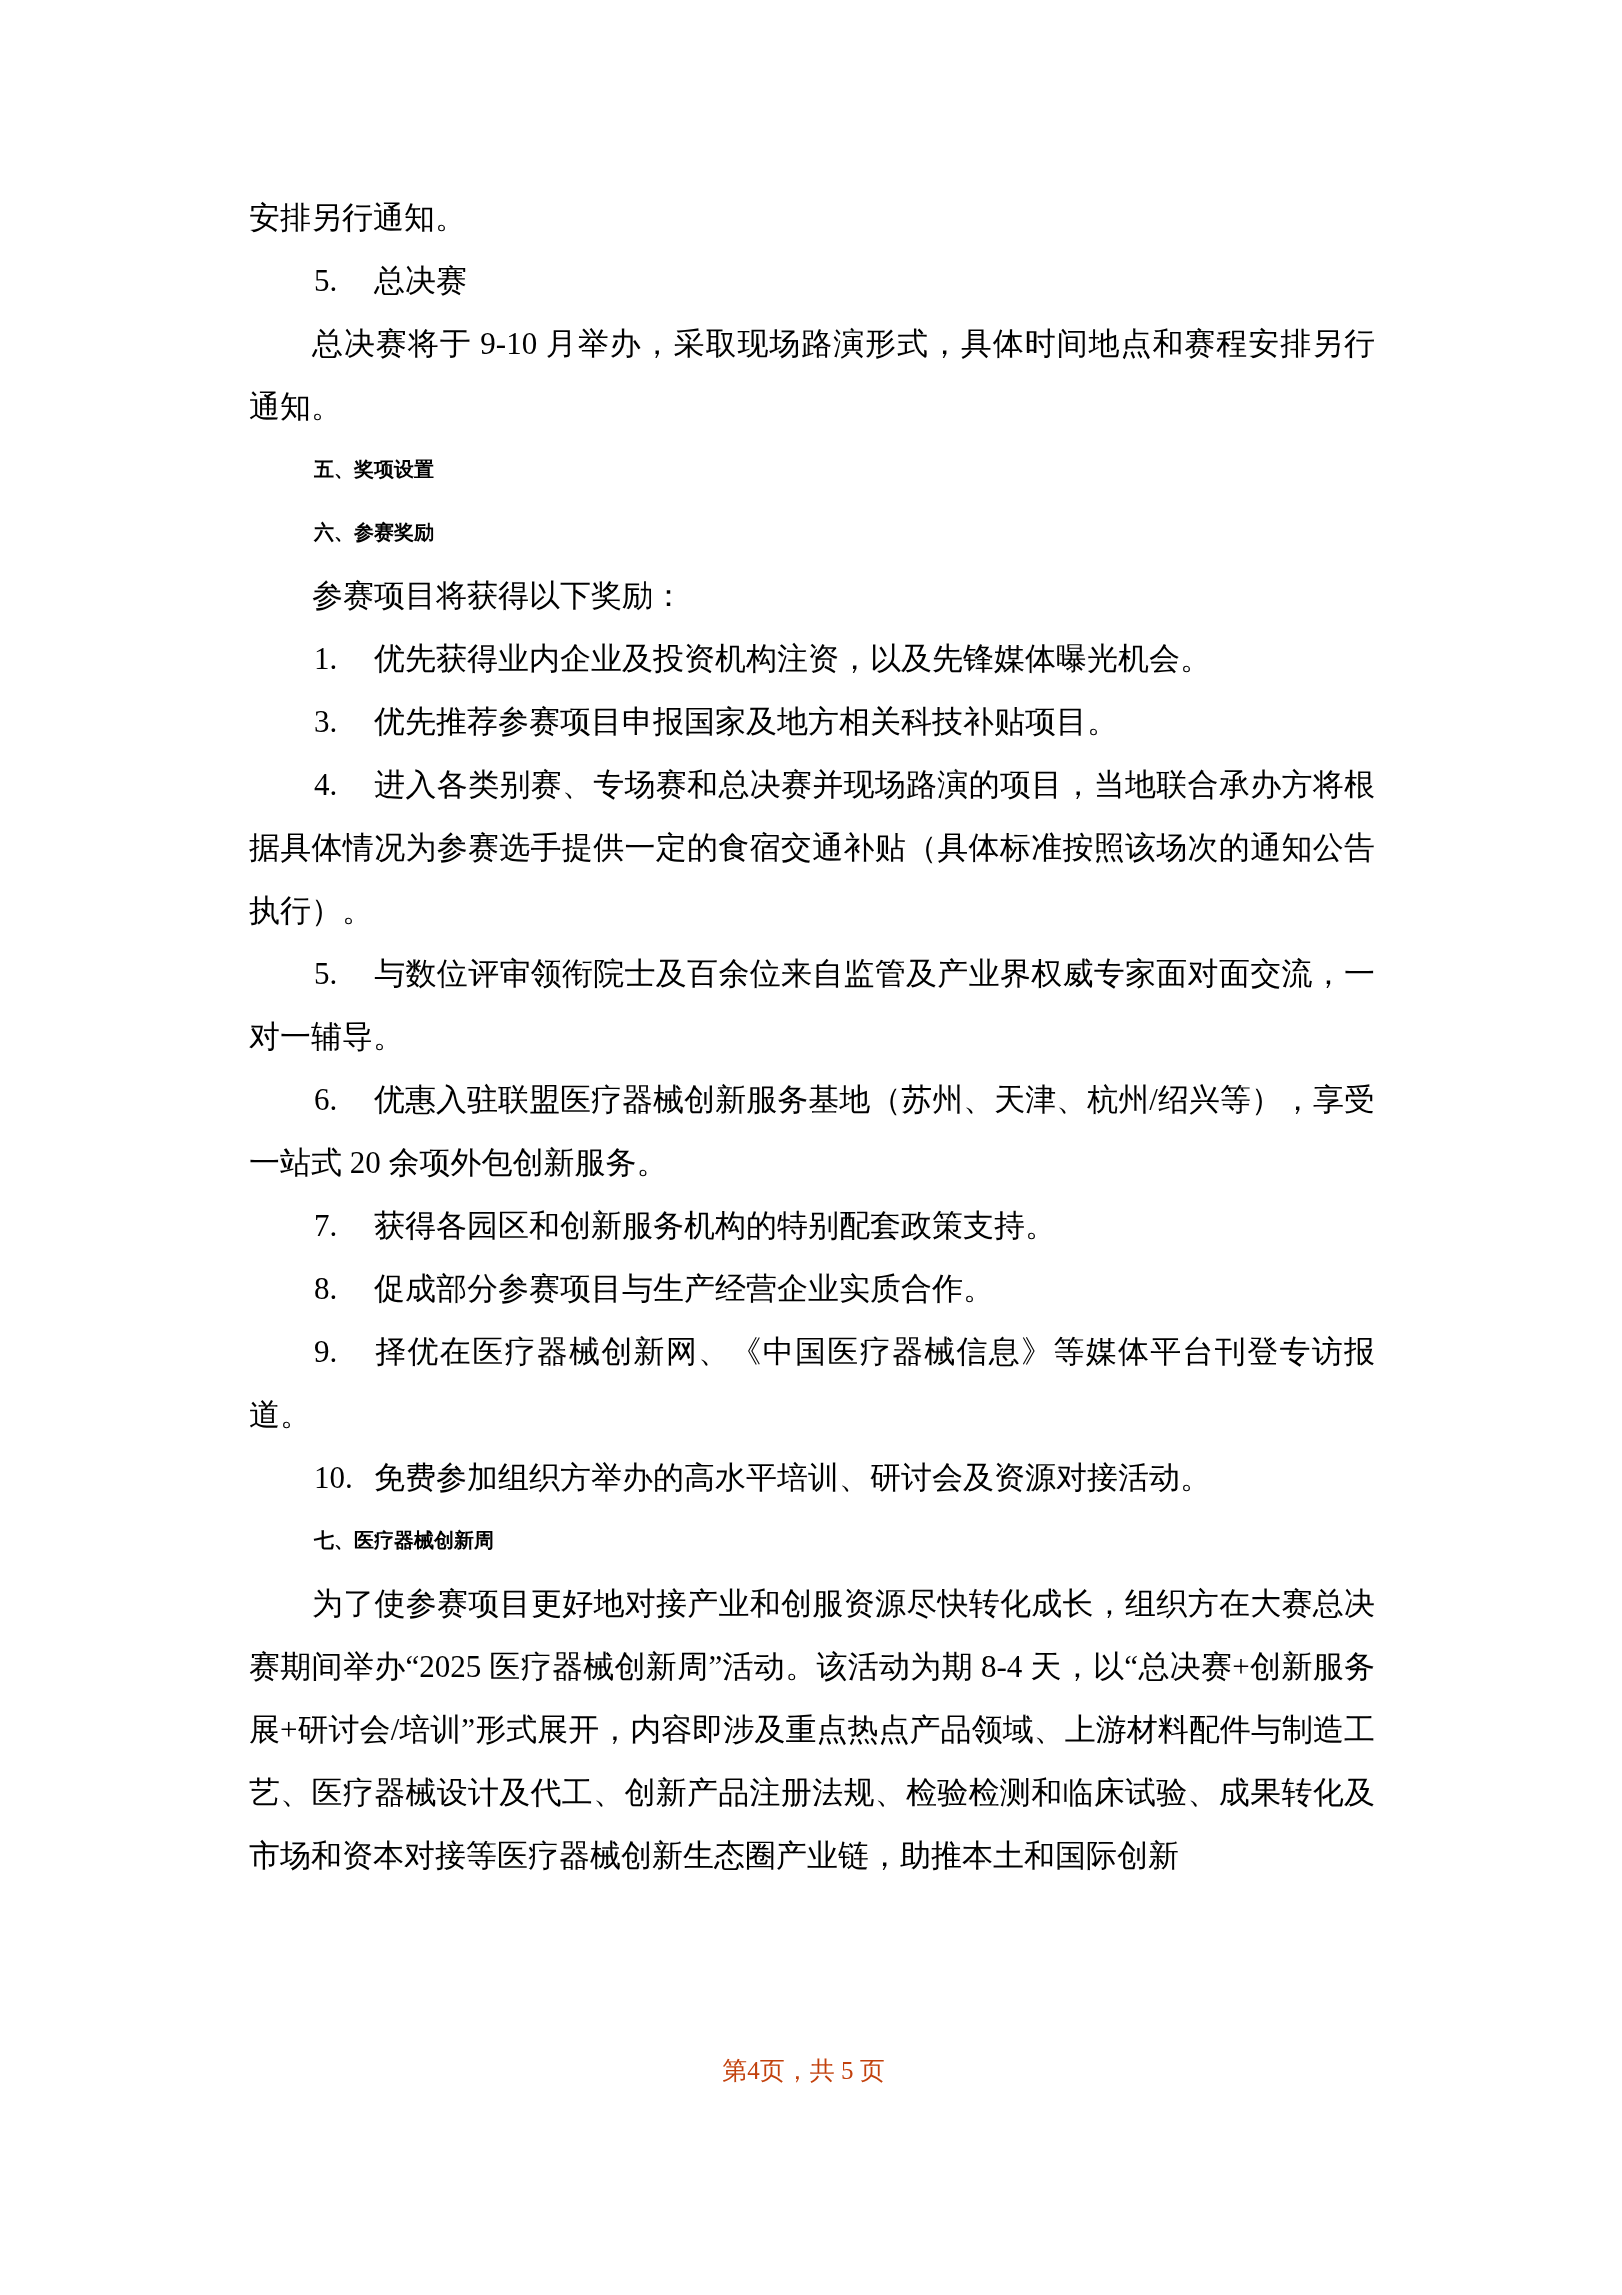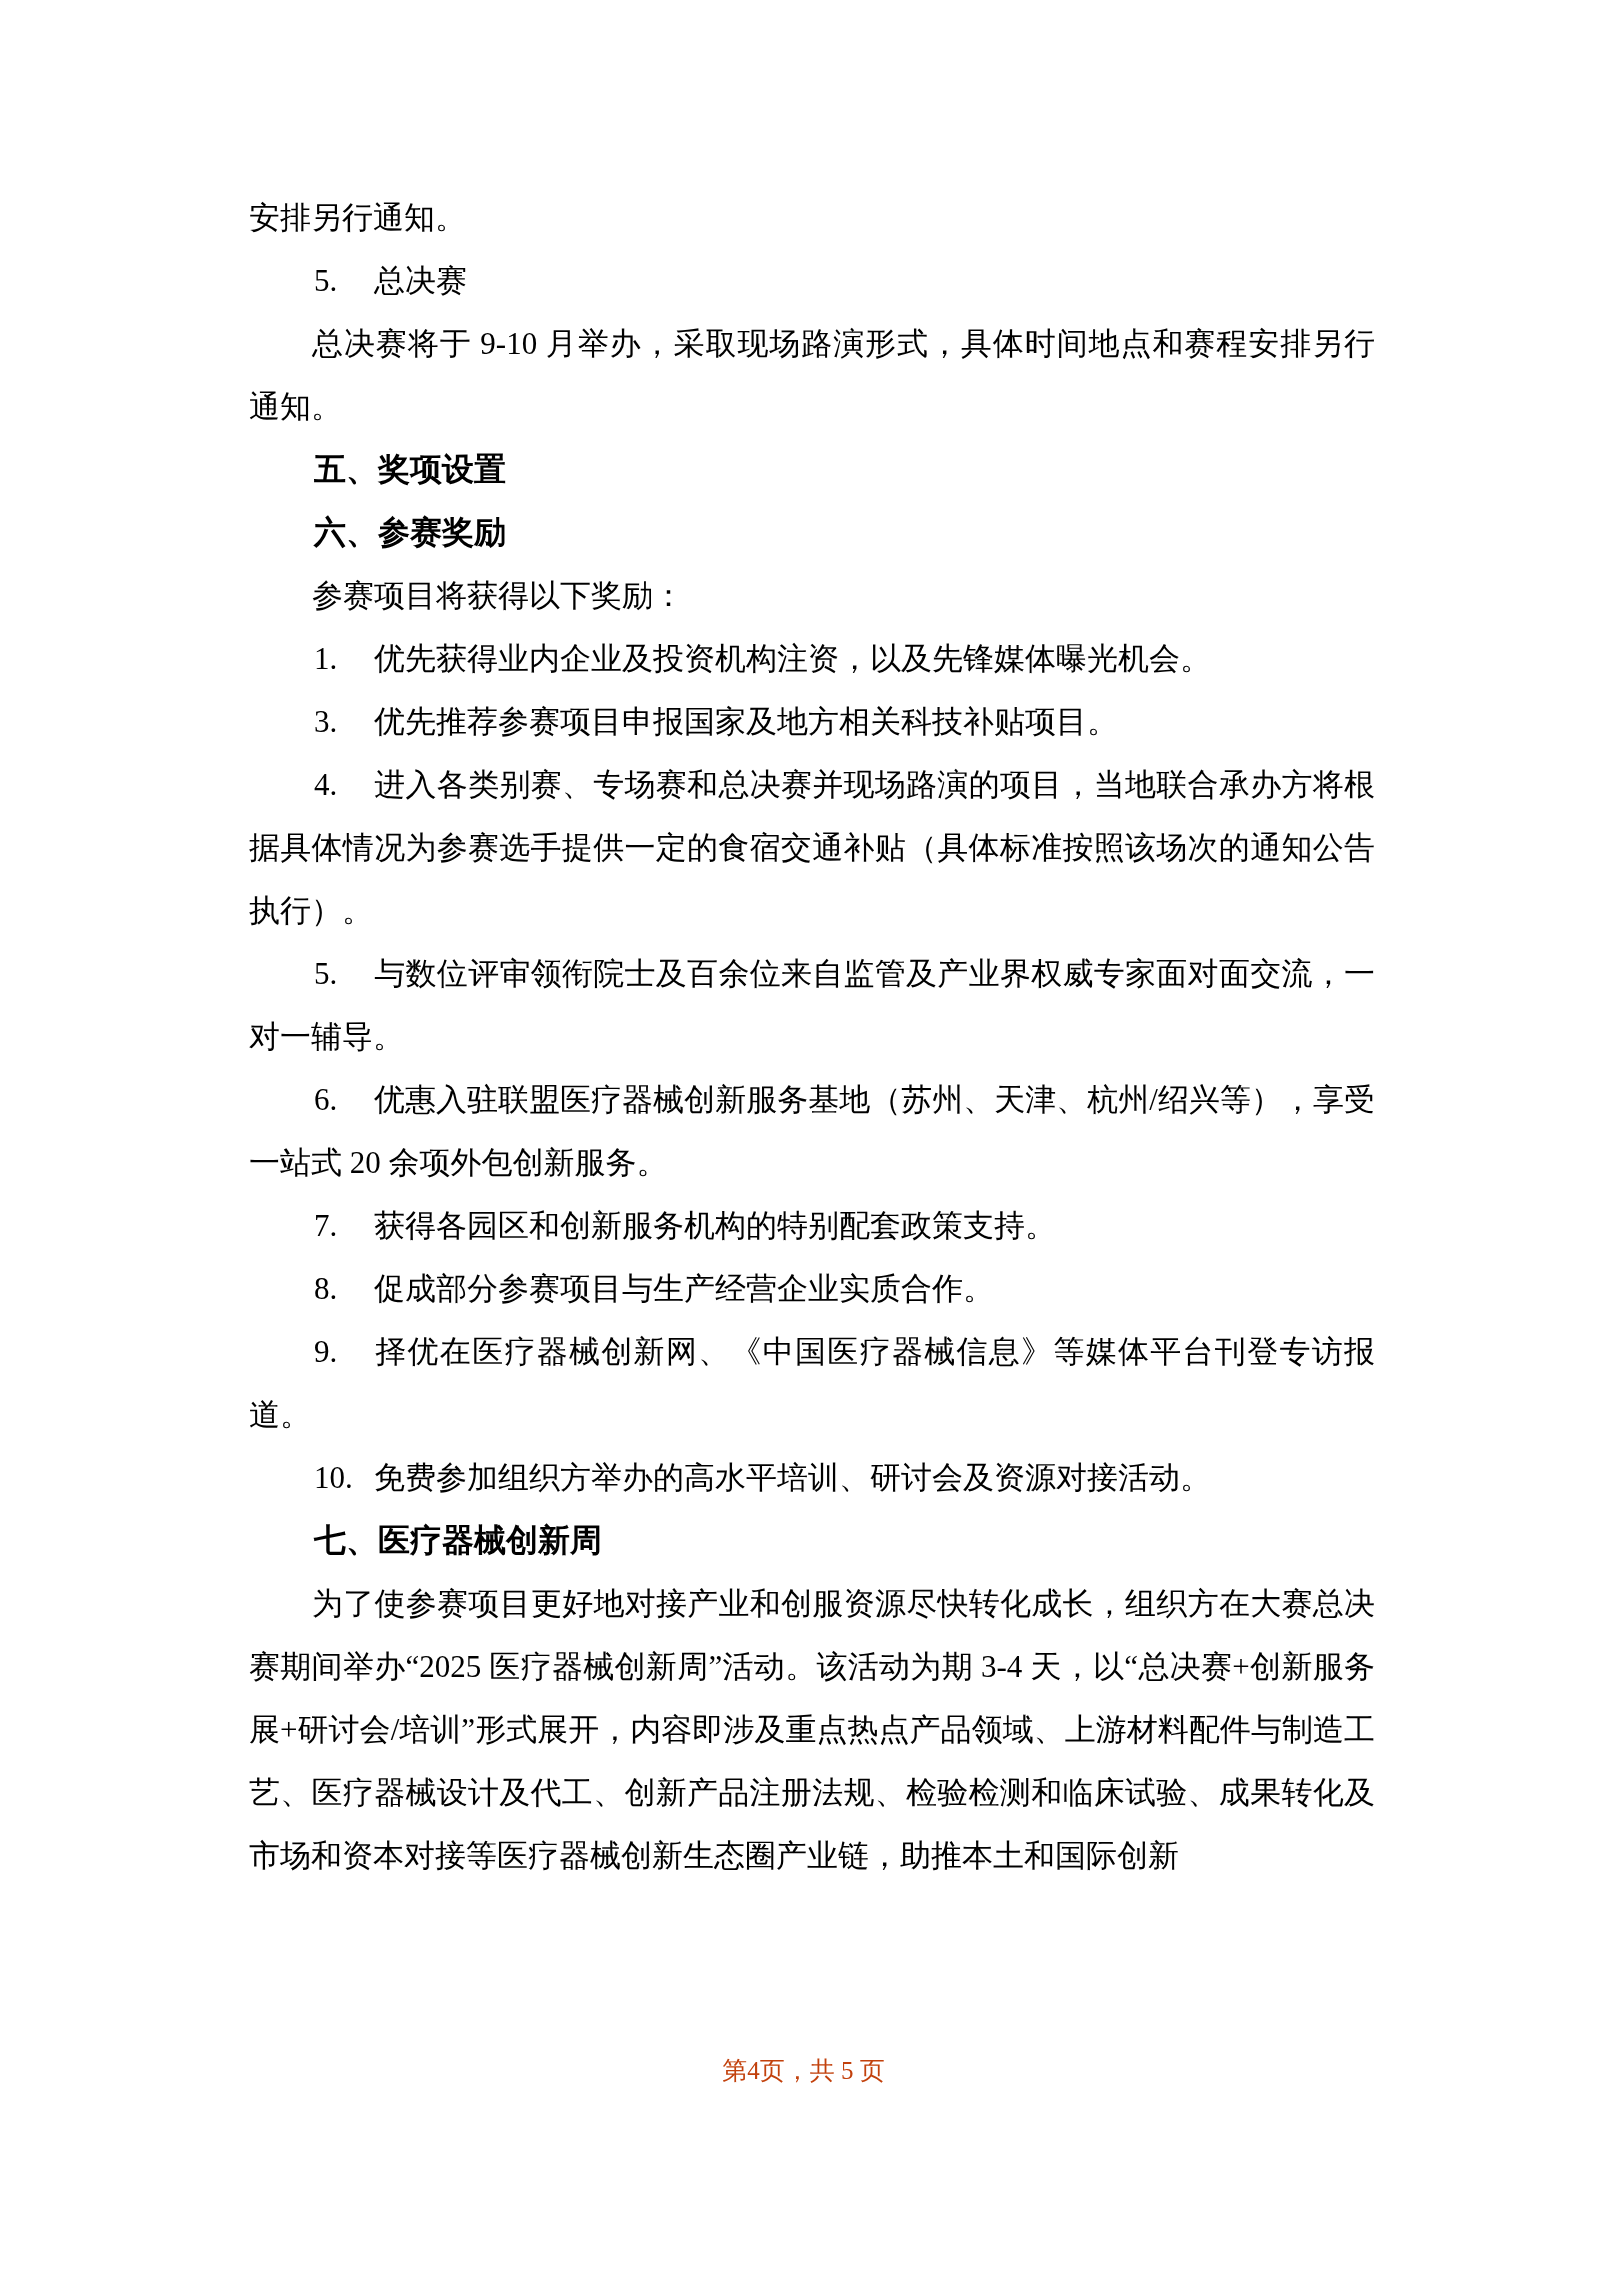--- a/index.html
+++ b/index.html
@@ -42,21 +42,21 @@
   }
   .num {
     display: inline-block;
     width: 60px;
     text-indent: 0;
     font-family: "Liberation Serif", "DejaVu Serif", serif;
   }
   .heading {
     font-family: Liberation Sans, sans-serif;
     font-weight: 700;
-    font-size: 32px;
+    font-size: 20px;
     line-height: 63px;
     text-indent: 65px;
     margin: 0;
     padding: 0;
   }
   .footer {
     position: absolute;
     top: 2055px;
     left: 0;
     width: 100%;
@@ -100,19 +100,19 @@
     <p class="para list"><span class="num">7.</span><span>获得各园区和创新服务机构的特别配套政策支持。</span></p>
 
     <p class="para list"><span class="num">8.</span><span>促成部分参赛项目与生产经营企业实质合作。</span></p>
 
     <p class="para list"><span class="num">9.</span><span>择优在医疗器械创新网、《中国医疗器械信息》等媒体平台刊登专访报道。</span></p>
 
     <p class="para list"><span class="num">10.</span><span>免费参加组织方举办的高水平培训、研讨会及资源对接活动。</span></p>
 
     <h2 class="para heading">七、医疗器械创新周</h2>
 
-    <p class="para body">为了使参赛项目更好地对接产业和创服资源尽快转化成长，组织方在大赛总决赛期间举办“2025 医疗器械创新周”活动。该活动为期 3-4 天，以“总决赛+创新服务展+研讨会/培训”形式展开，内容即涉及重点热点产品领域、上游材料配件与制造工艺、医疗器械设计及代工、创新产品注册法规、检验检测和临床试验、成果转化及市场和资本对接等医疗器械创新生态圈产业链，助推本土和国际创新</p>
+    <p class="para body">为了使参赛项目更好地对接产业和创服资源尽快转化成长，组织方在大赛总决赛期间举办“2025 医疗器械创新周”活动。该活动为期 8-4 天，以“总决赛+创新服务展+研讨会/培训”形式展开，内容即涉及重点热点产品领域、上游材料配件与制造工艺、医疗器械设计及代工、创新产品注册法规、检验检测和临床试验、成果转化及市场和资本对接等医疗器械创新生态圈产业链，助推本土和国际创新</p>
 
   </div>
 
   <div class="footer">第4页，共 5 页</div>
 </div>
 
 
 </body></html>

